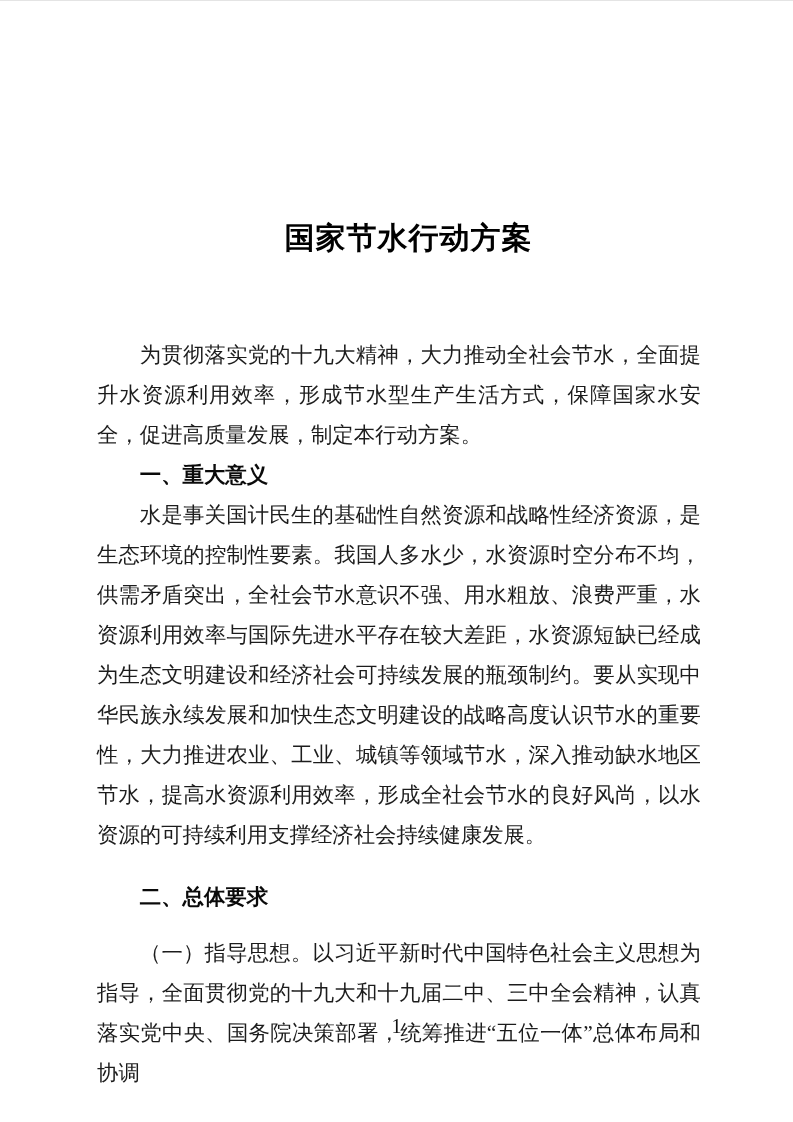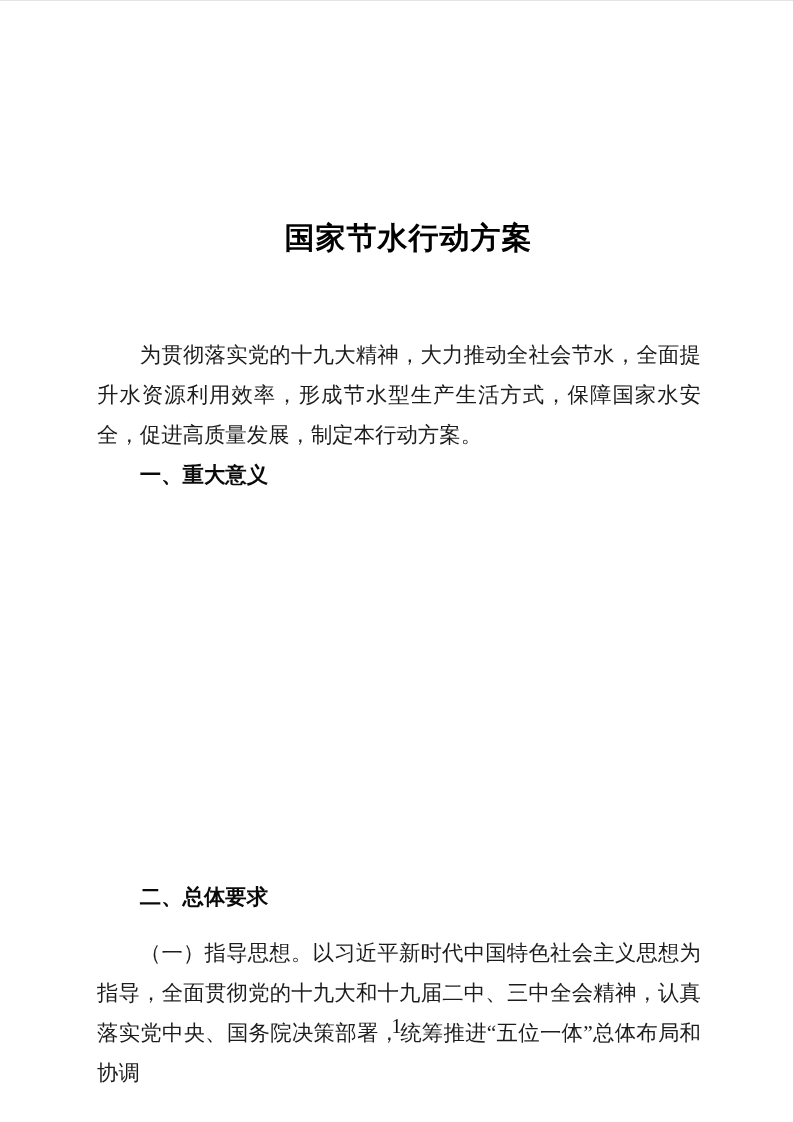--- a/index.html
+++ b/index.html
@@ -74,20 +74,21 @@
 <body>
 
 <div class="page">
 
   <h1 class="doc-title">国家节水行动方案</h1>
 
   <div class="block body-para pos-p1">为贯彻落实党的十九大精神，大力推动全社会节水，全面提升水资源利用效率，形成节水型生产生活方式，保障国家水安全，促进高质量发展，制定本行动方案。</div>
 
   <div class="block section-heading pos-h1">一、重大意义</div>
 
+  <div class="block body-para pos-p2">水是事关国计民生的基础性自然资源和战略性经济资源，是生态环境的控制性要素。我国人多水少，水资源时空分布不均，供需矛盾突出，全社会节水意识不强、用水粗放、浪费严重，水资源利用效率与国际先进水平存在较大差距，水资源短缺已经成为生态文明建设和经济社会可持续发展的瓶颈制约。要从实现中华民族永续发展和加快生态文明建设的战略高度认识节水的重要性，大力推进农业、工业、城镇等领域节水，深入推动缺水地区节水，提高水资源利用效率，形成全社会节水的良好风尚，以水资源的可持续利用支撑经济社会持续健康发展。</div>
 
   <div class="block section-heading pos-h2">二、总体要求</div>
 
   <div class="block body-para pos-p3">（一）指导思想。以习近平新时代中国特色社会主义思想为指导，全面贯彻党的十九大和十九届二中、三中全会精神，认真落实党中央、国务院决策部署，统筹推进“五位一体”总体布局和协调</div>
 
   <div class="page-number">1</div>
 
 </div>
 
 </body></html>

